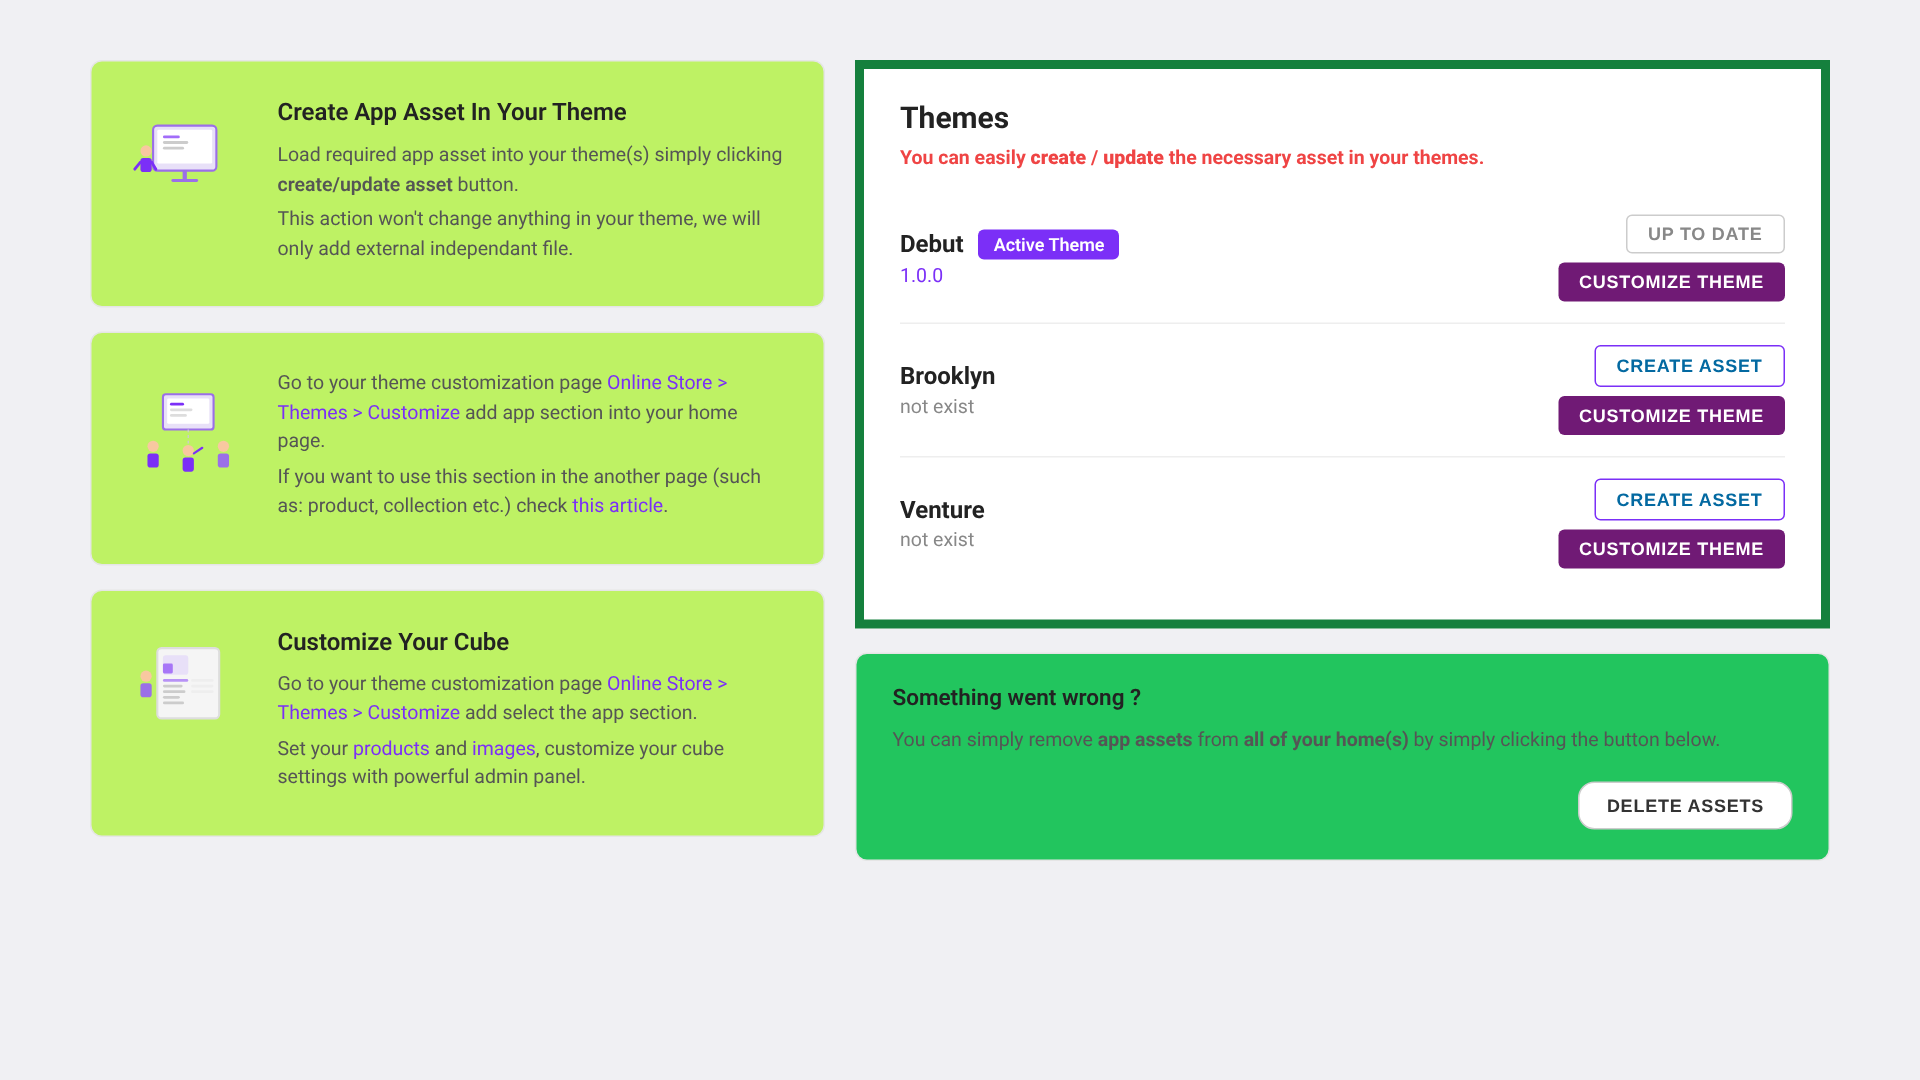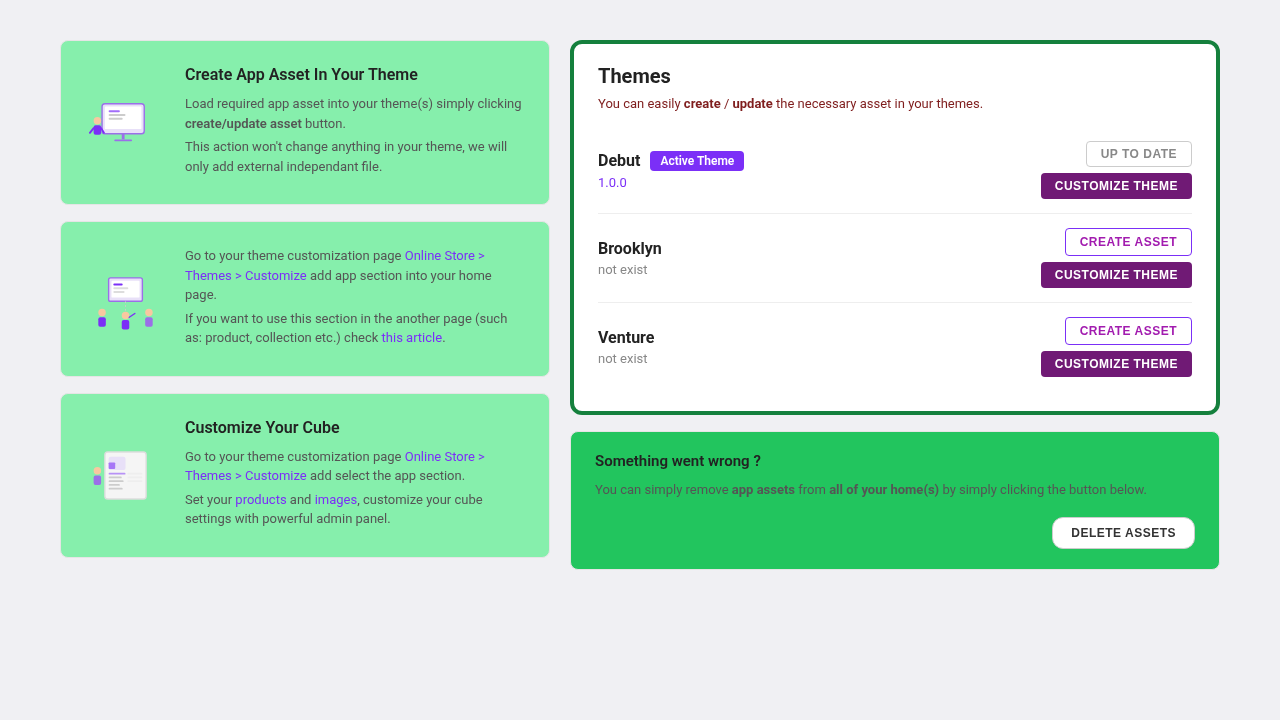--- a/index.html
+++ b/index.html
@@ -19,27 +19,27 @@
     }
     
     .left-panel {
       display: flex;
       flex-direction: column;
       gap: 16px;
       width: 490px;
       flex-shrink: 0;
     }
     .card {
-      background: #86efac;
+      background: #bef264;
       border: 1px solid #e5e5e5;
       border-radius: 8px;
       padding: 24px;
       display: flex;
       gap: 20px;
-      align-items: center;
+      align-items: flex-start;
     }
     .card-illustration {
       width: 80px;
       flex-shrink: 0;
       display: flex;
       align-items: center;
       justify-content: center;
     }
     .card-content h2 {
       font-size: 16px;
@@ -61,34 +61,35 @@
 
     
     .right-panel {
       flex: 1;
       display: flex;
       flex-direction: column;
       gap: 16px;
     }
     .themes-section {
       background: #fff;
-      border: 4px solid #15803d;
-      border-radius: 12px;
+      border: 6px solid #15803d;
+      border-radius: 0;
       padding: 20px 24px;
     }
     .themes-section h1 {
       font-size: 20px;
       font-weight: 700;
       margin-bottom: 8px;
       color: #222;
     }
     .themes-intro {
       font-size: 13px;
-      color: #7f1d1d;
+      color: #ef4444;
       margin-bottom: 16px;
+      font-weight: bold;
     }
     .theme-row {
       display: flex;
       align-items: center;
       justify-content: space-between;
       padding: 14px 0;
       border-top: 1px solid #eee;
     }
     .theme-row:first-of-type { border-top: none; }
     .theme-info { display: flex; flex-direction: column; gap: 4px; }
@@ -127,21 +128,21 @@
       font-size: 12px;
       font-weight: 600;
       padding: 5px 14px;
       border-radius: 4px;
       cursor: pointer;
       letter-spacing: 0.5px;
     }
     .btn-create-asset {
       background: #fff;
       border: 1px solid #7b2ff7;
-      color: #a21caf;
+      color: #0369a1;
       font-size: 12px;
       font-weight: 700;
       padding: 6px 14px;
       border-radius: 4px;
       cursor: pointer;
       letter-spacing: 0.5px;
       text-transform: uppercase;
     }
     .btn-customize-theme {
       background: #701a75;

